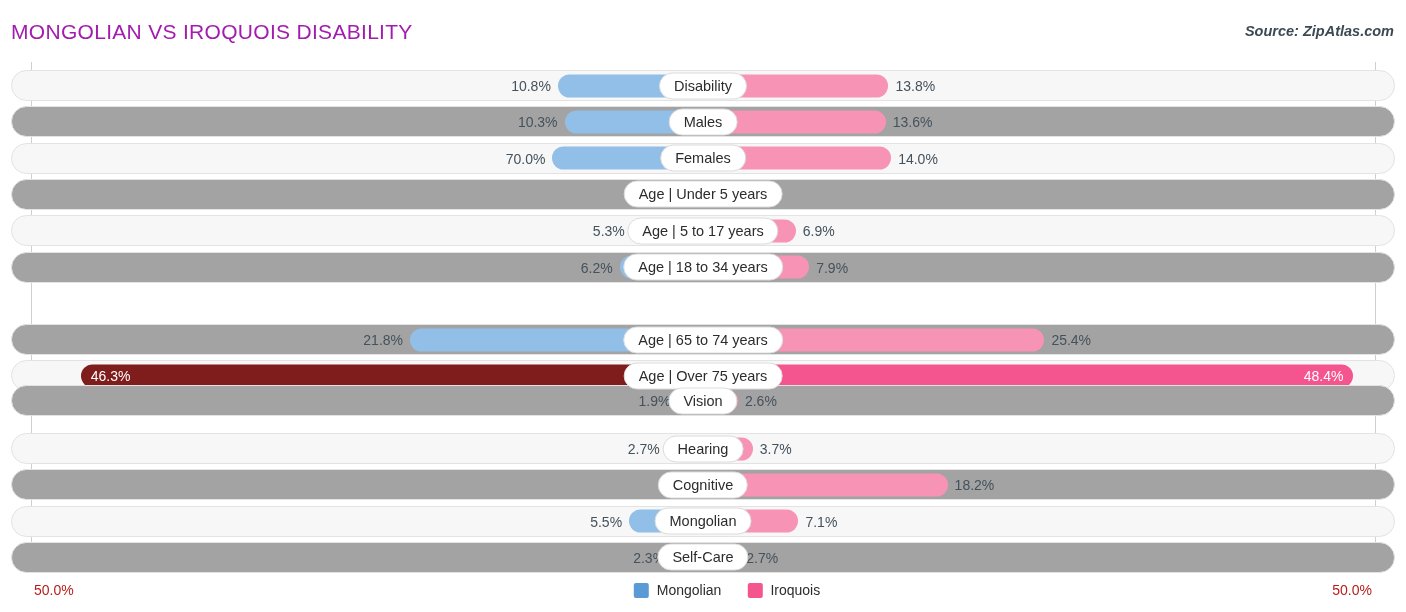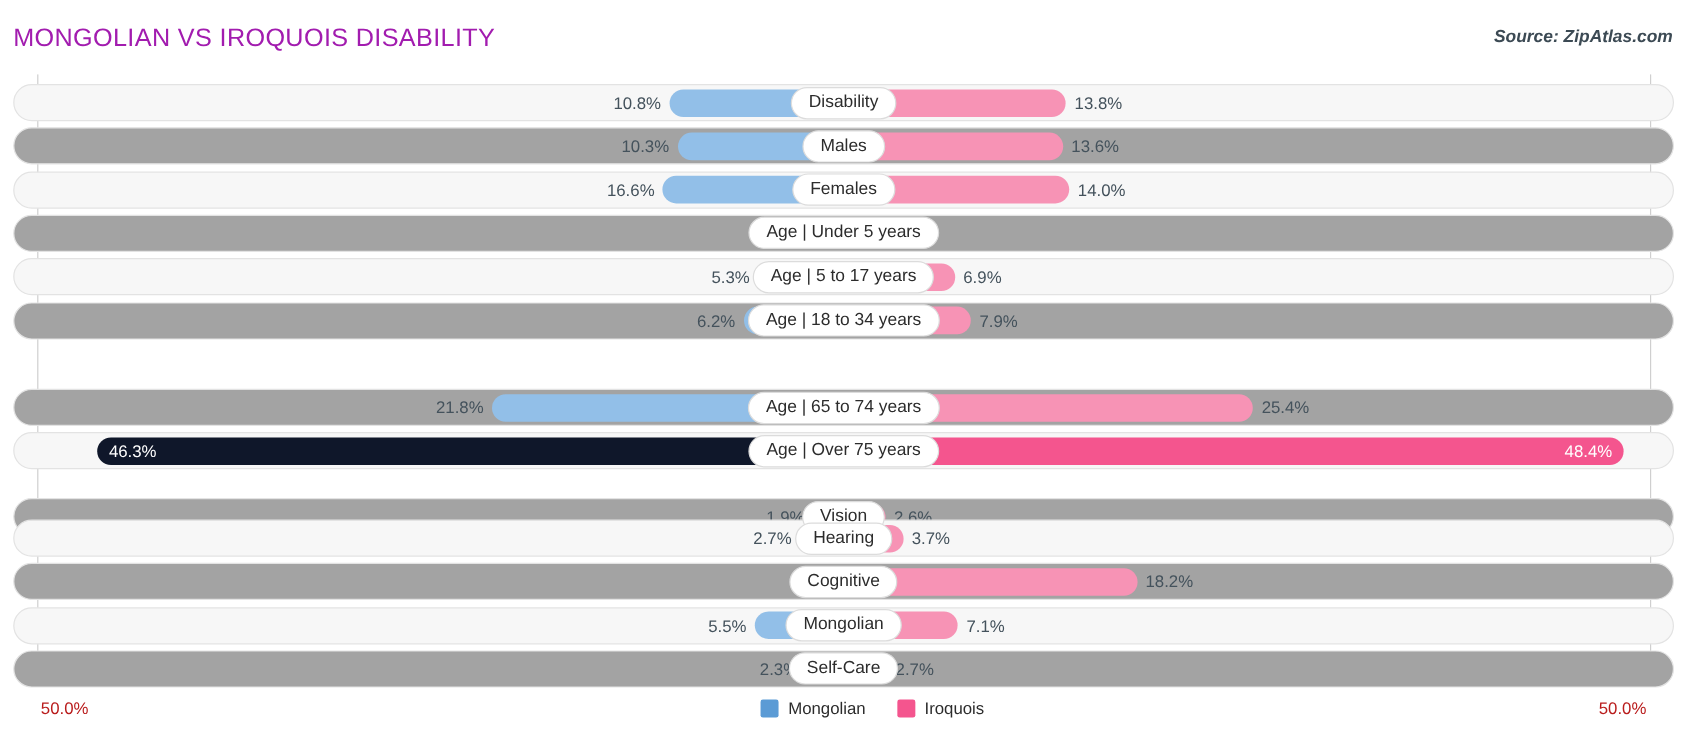--- a/index.html
+++ b/index.html
@@ -51,21 +51,21 @@
   .bar-left{
     right:50%;
     background:#92bfe8;
     border-radius:12px 0 0 12px;
   }
   .bar-right{
     left:50%;
     background:#f793b5;
     border-radius:0 12px 12px 0;
   }
-  .row.hl .bar-left{background:#0f172a;}
+  .row.hl .bar-left{background:#7f1d1d;}
   .row.hl .bar-right{background:#f4558e;}
 
   .val{
     position:absolute;top:50%;transform:translateY(-50%);
     font-size:14px;color:#44525c;white-space:nowrap;
   }
   .val-left{right:100%;margin-right:7px;}
   .val-right{left:100%;margin-left:7px;}
   .row.hl .val-left{
     right:auto;left:10px;margin:0;color:#ffffff;
@@ -129,21 +129,21 @@
       <div class="bar bar-left" style="width: 138.432px;">
         <span class="val val-left">10.3%</span>
       </div>
       <div class="bar bar-right" style="width: 182.784px;">
         <span class="val val-right">13.6%</span>
       </div>
       <div class="pill">Males</div>
     </div>
     <div class="row" style="top: 80.6px;">
       <div class="bar bar-left" style="width: 150.528px;">
-        <span class="val val-left">16.6%</span>
+        <span class="val val-left">70.0%</span>
       </div>
       <div class="bar bar-right" style="width: 188.16px;">
         <span class="val val-right">14.0%</span>
       </div>
       <div class="pill">Females</div>
     </div>
     <div class="row alt" style="top: 116.9px;">
       <div class="bar bar-left" style="width: 14.784px;">
         <span class="val val-left">1.1%</span>
       </div>
@@ -181,21 +181,21 @@
     </div>
     <div class="row hl" style="top: 298.4px;">
       <div class="bar bar-left" style="width: 622.272px;">
         <span class="val val-left">46.3%</span>
       </div>
       <div class="bar bar-right" style="width: 650.496px;">
         <span class="val val-right">48.4%</span>
       </div>
       <div class="pill">Age | Over 75 years</div>
     </div>
-    <div class="row alt" style="top: 353px;">
+    <div class="row alt" style="top: 323px;">
       <div class="bar bar-left" style="width: 25.536px;">
         <span class="val val-left">1.9%</span>
       </div>
       <div class="bar bar-right" style="width: 34.944px;">
         <span class="val val-right">2.6%</span>
       </div>
       <div class="pill">Vision</div>
     </div>
     <div class="row" style="top: 371px;">
       <div class="bar bar-left" style="width: 36.288px;">

